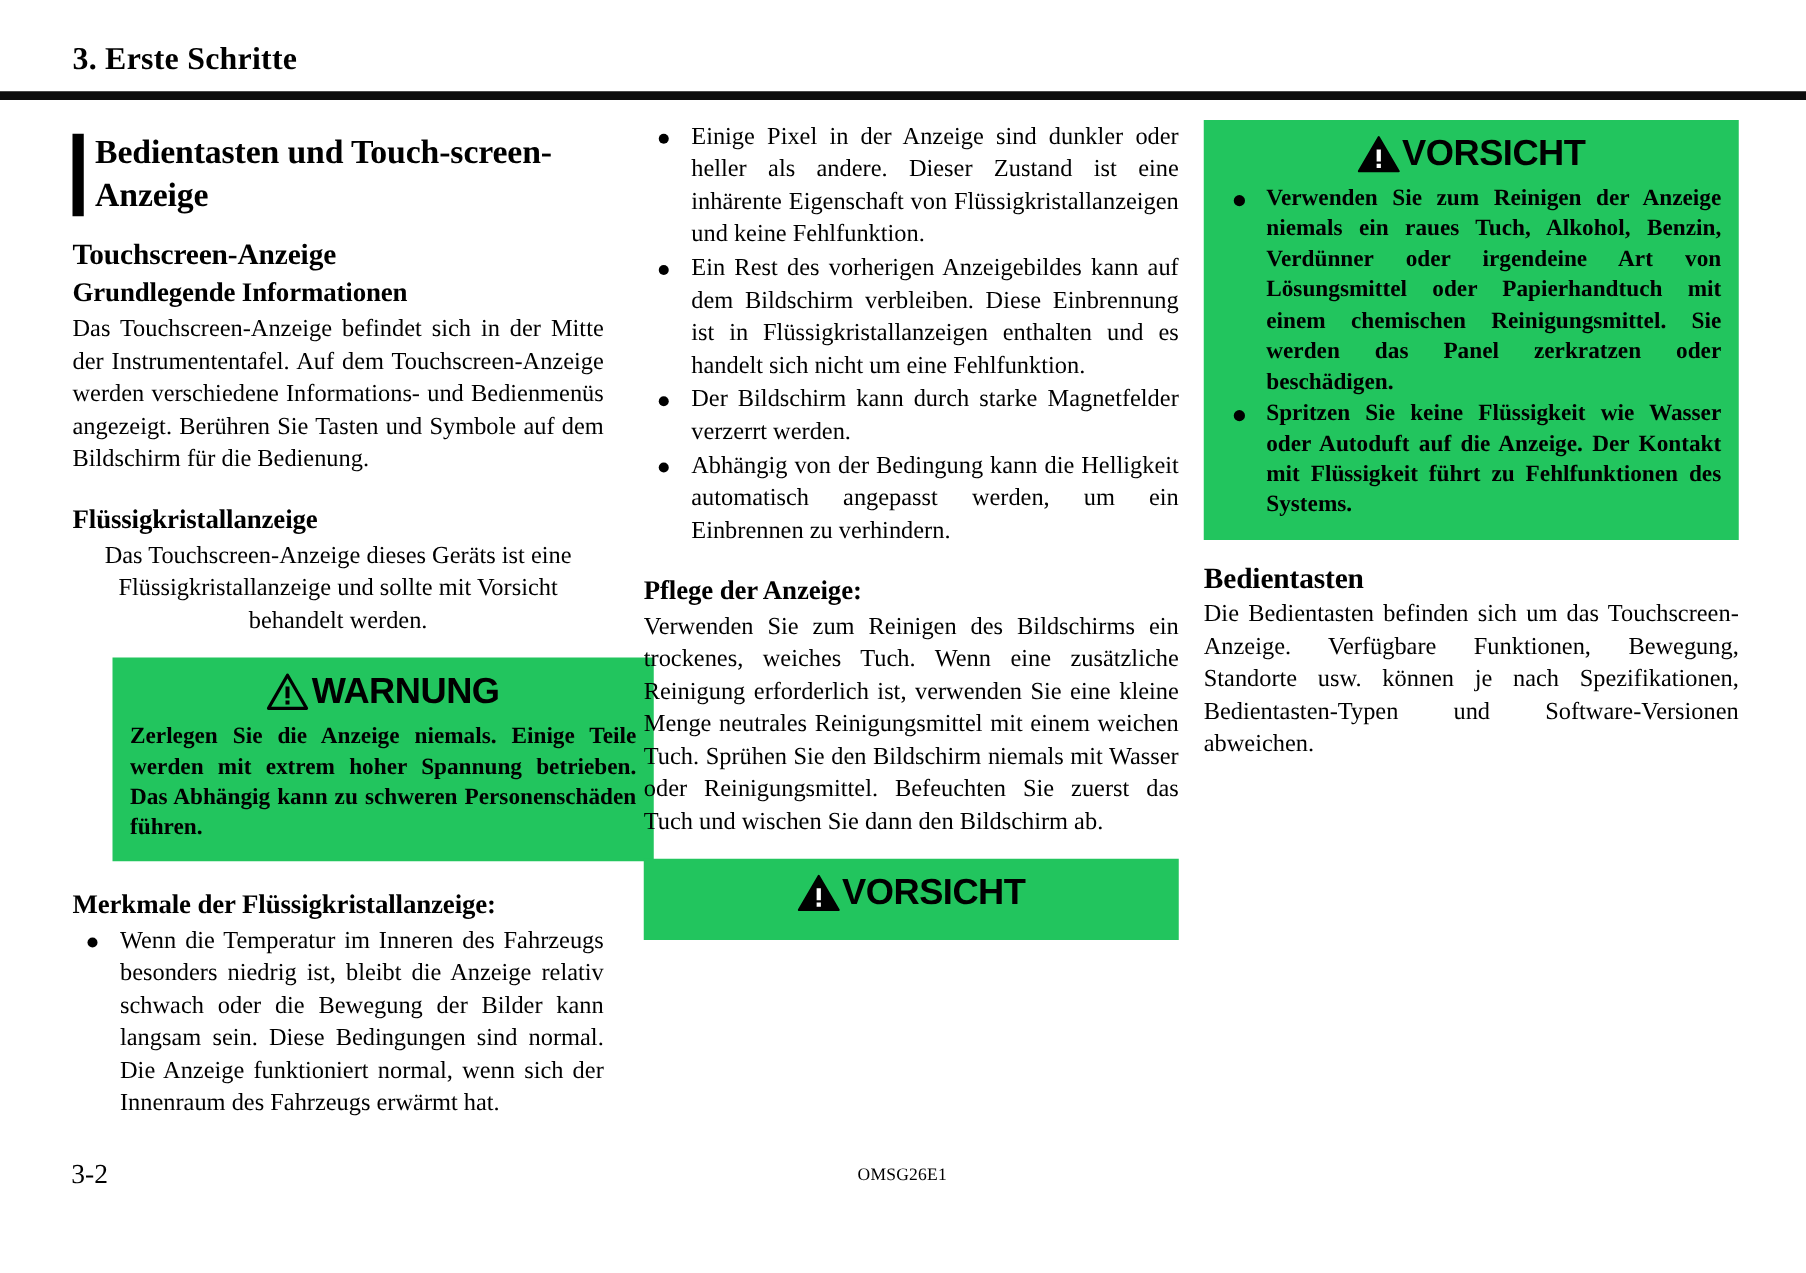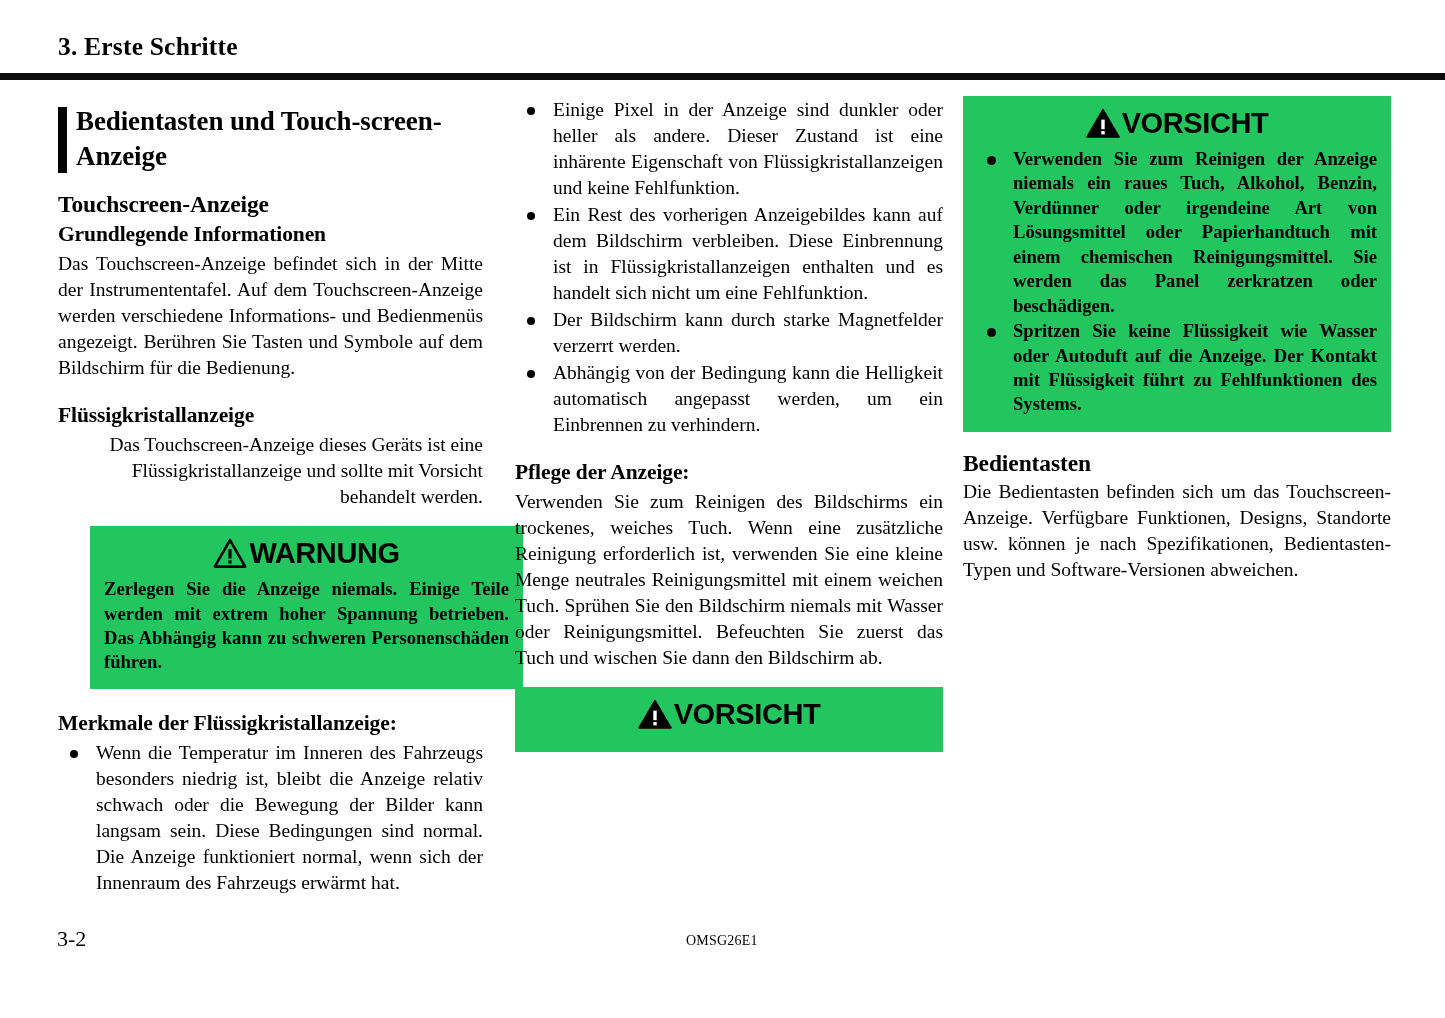--- a/index.html
+++ b/index.html
@@ -97,21 +97,21 @@
 
   
   p.body {
     font-size: 19.5px;
     line-height: 1.335;
     margin: 0 0 2px 0;
     text-align: justify;
     text-justify: inter-word;
     hyphens: manual;
   }
-  p.body.last { text-align: right; }
+  p.body.last { text-align: center; }
 
   
   ul.bullets {
     list-style: none;
     margin: 1px 0 0 0;
     padding: 0;
   }
   ul.bullets > li {
     position: relative;
     padding-left: 38px;
@@ -291,19 +291,19 @@
         </svg>
         <span class="alert-word">VORSICHT</span>
       </div>
       <ul class="alert-bullets">
         <li>Verwenden Sie zum Reinigen der Anzeige niemals ein raues Tuch, Alkohol, Benzin, Verdünner oder irgendeine Art von Lösungsmittel oder Papierhandtuch mit einem chemischen Reinigungsmittel. Sie werden das Panel zerkratzen oder beschädigen.</li>
         <li>Spritzen Sie keine Flüssigkeit wie Wasser oder Autoduft auf die Anzeige. Der Kontakt mit Flüssigkeit führt zu Fehlfunktionen des Systems.</li>
       </ul>
     </div>
 
     <h2 class="h-lvl2">Bedientasten</h2>
-    <p class="body">Die Bedientasten befinden sich um das Touchscreen-Anzeige. Verfügbare Funktionen, Designs, Standorte usw. können je nach Spezifikationen, Bedientasten-Typen und Software-Versionen abweichen.</p>
+    <p class="body">Die Bedientasten befinden sich um das Touchscreen-Anzeige. Verfügbare Funktionen, Bewegung, Standorte usw. können je nach Spezifikationen, Bedientasten-Typen und Software-Versionen abweichen.</p>
   </div>
 
 </div>
 
 <div class="page-number">3-2</div>
 <div class="doc-code">OMSG26E1</div>
 
 </body></html>

